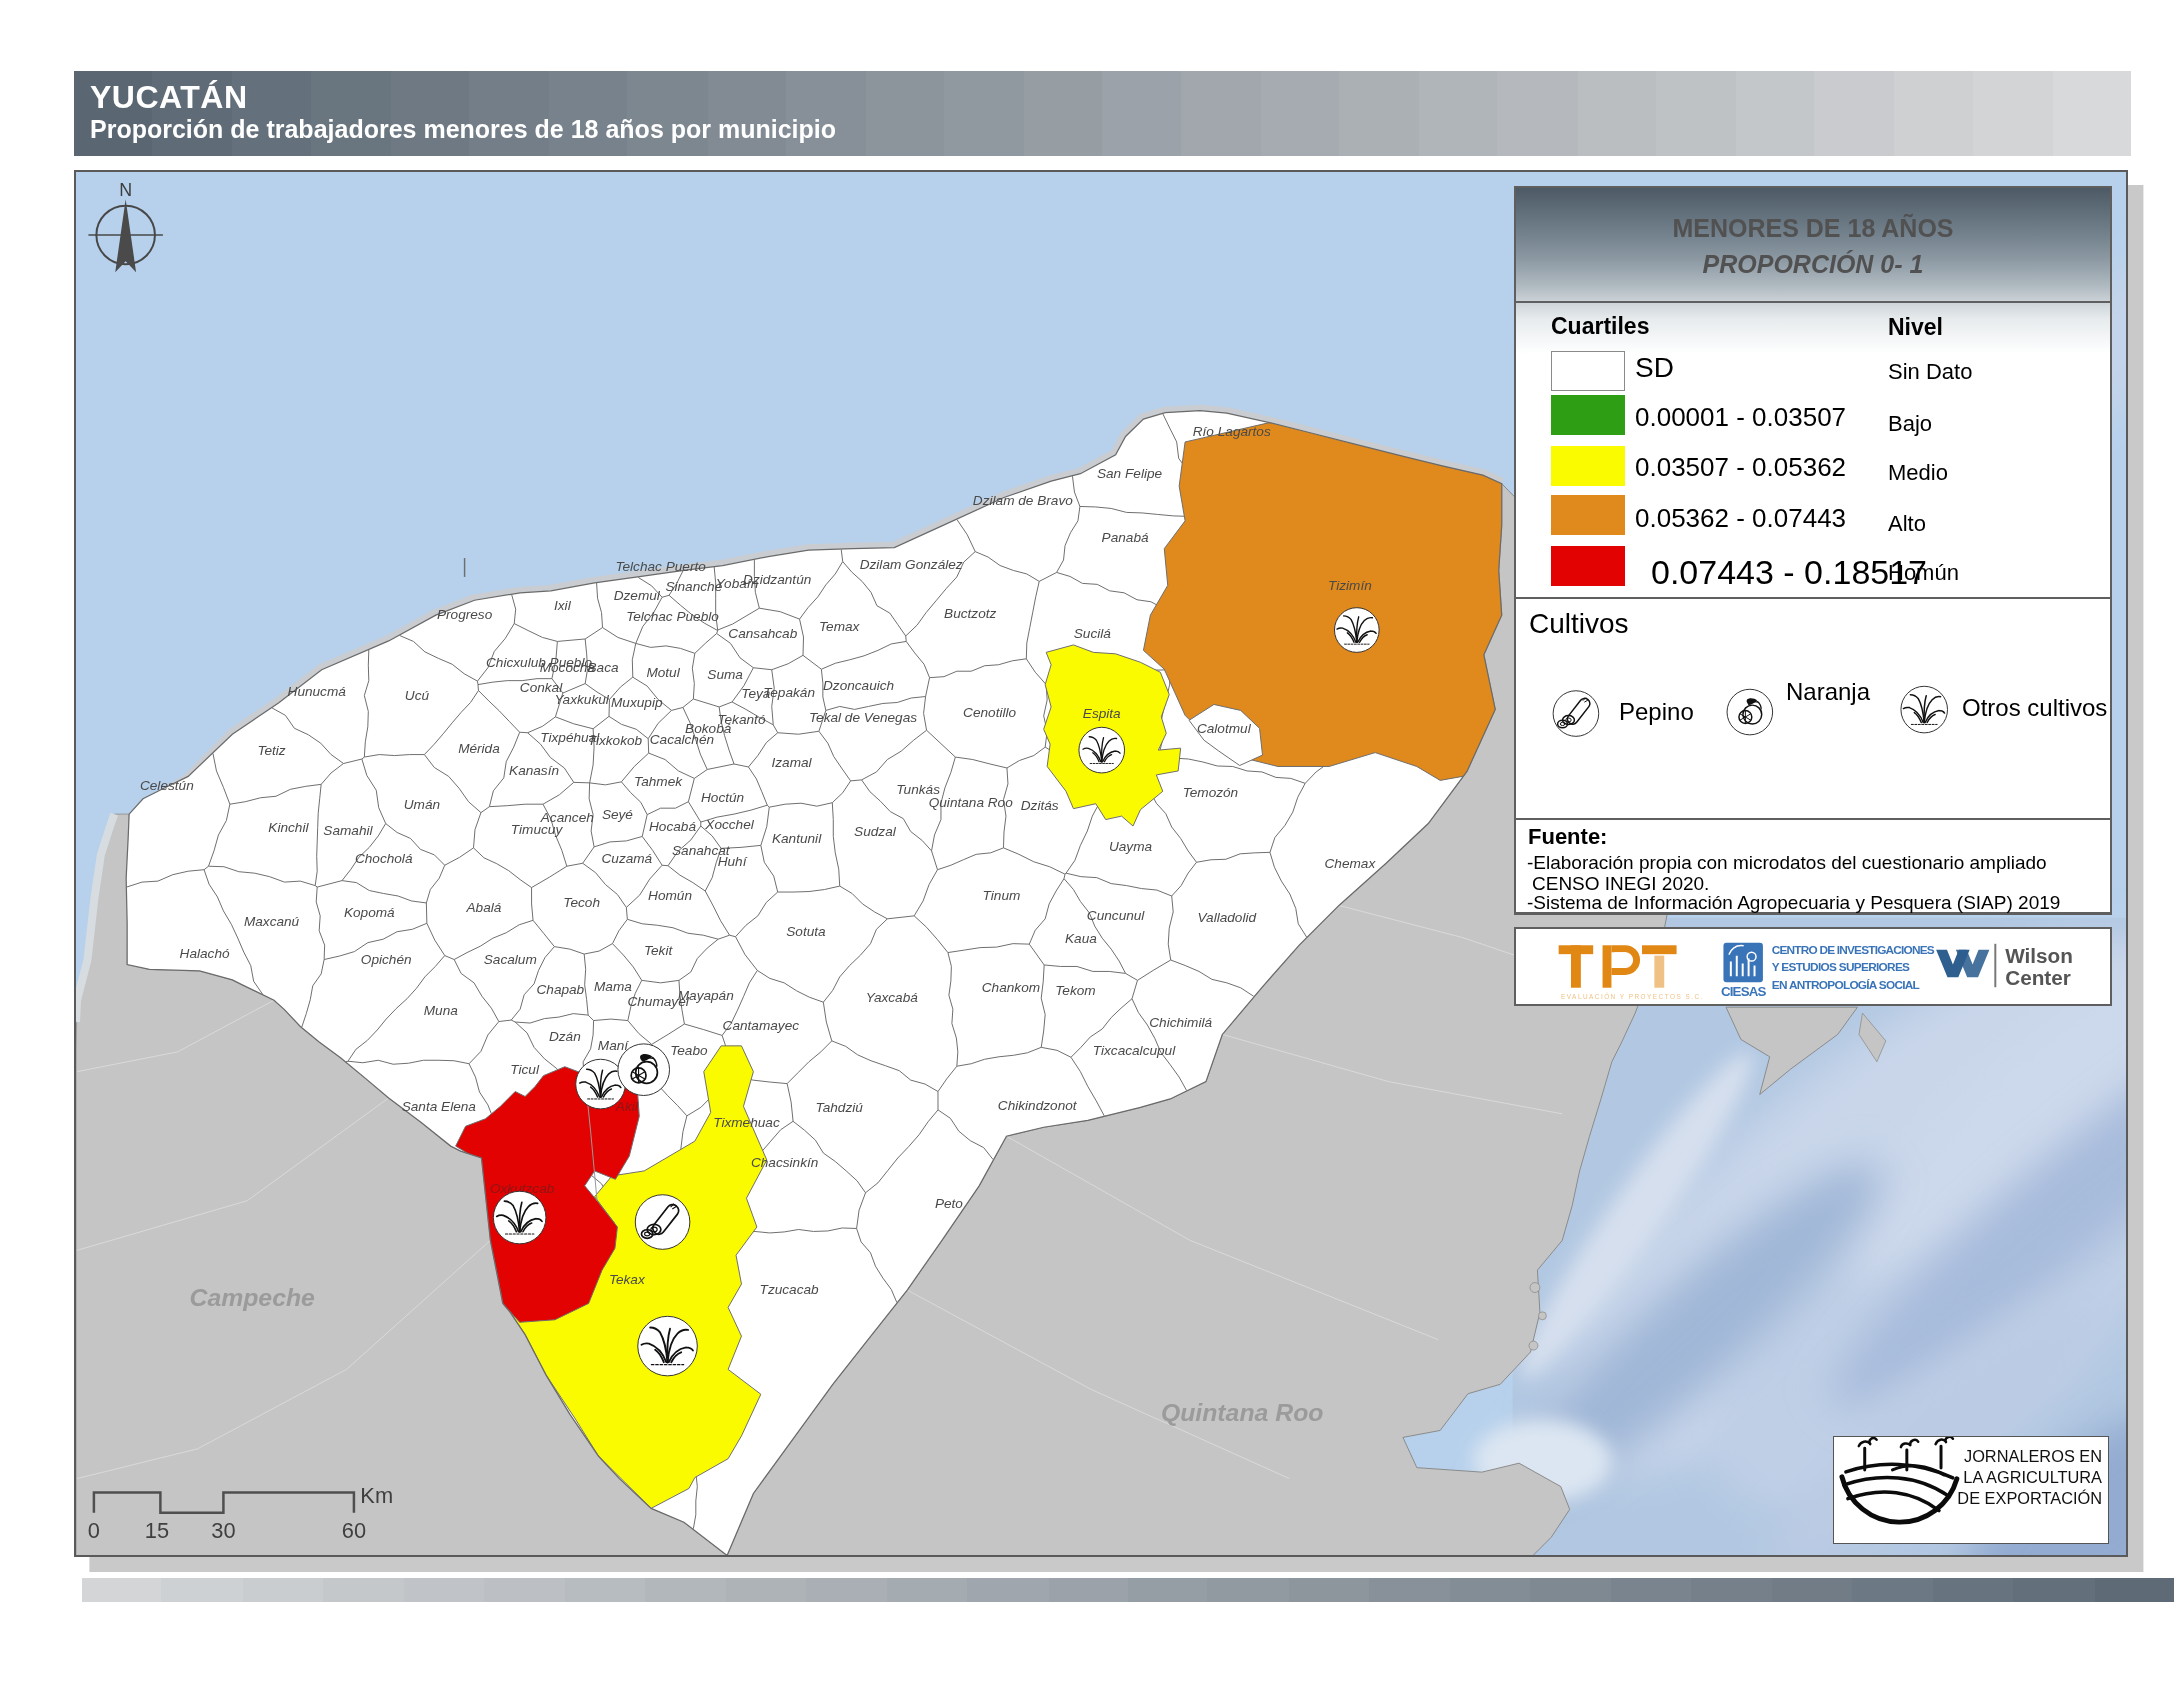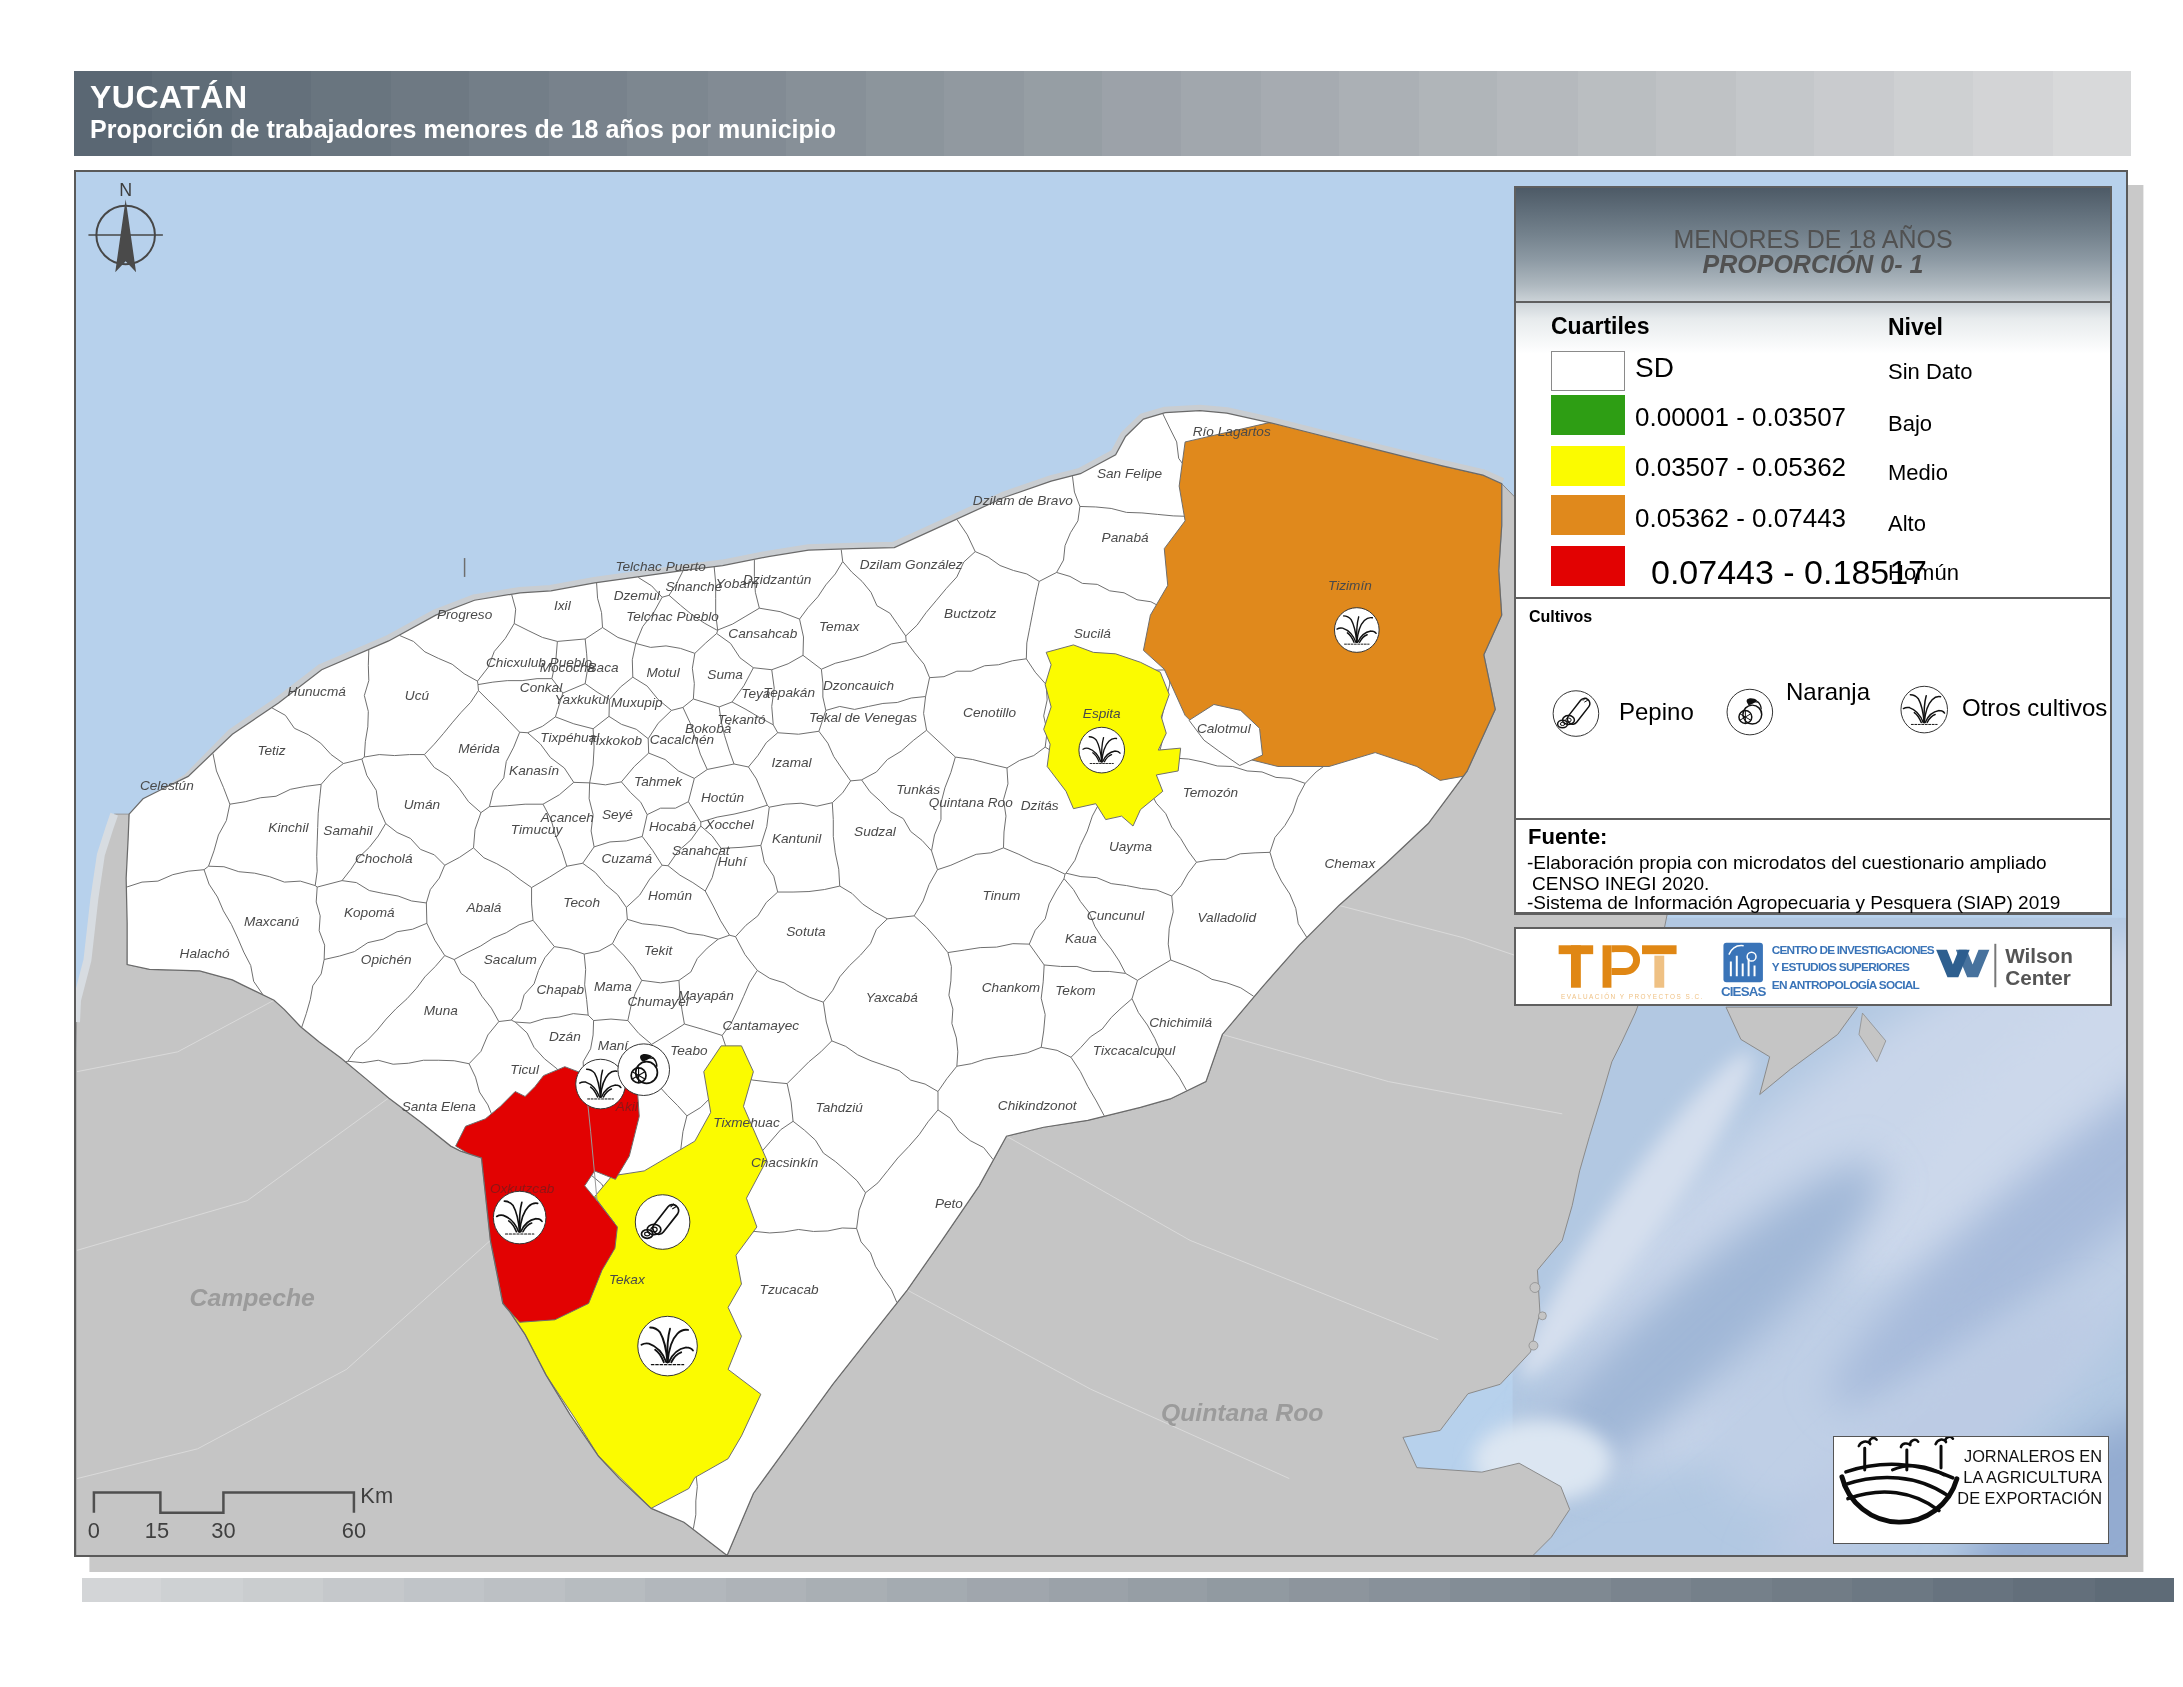--- a/index.html
+++ b/index.html
@@ -6,21 +6,21 @@
 #titlebar{position:absolute;left:74px;top:71px;width:2057px;height:85px;
  background:linear-gradient(to right, #5a6773 0.0%, #5a6773 3.8%, #5f6c77 3.8%, #5f6c77 7.7%, #64707b 7.7%, #64707b 11.5%, #69757f 11.5%, #69757f 15.4%, #6e7983 15.4%, #6e7983 19.2%, #737e88 19.2%, #737e88 23.1%, #78828c 23.1%, #78828c 26.9%, #7d8790 26.9%, #7d8790 30.8%, #828b94 30.8%, #828b94 34.6%, #879098 34.6%, #879098 38.5%, #8c959c 38.5%, #8c959c 42.3%, #9199a0 42.3%, #9199a0 46.2%, #969ea4 46.2%, #969ea4 50.0%, #9ca2a9 50.0%, #9ca2a9 53.8%, #a1a7ad 53.8%, #a1a7ad 57.7%, #a6abb1 57.7%, #a6abb1 61.5%, #abb0b5 61.5%, #abb0b5 65.4%, #b0b5b9 65.4%, #b0b5b9 69.2%, #b5b9bd 69.2%, #b5b9bd 73.1%, #babec1 73.1%, #babec1 76.9%, #bfc2c5 76.9%, #bfc2c5 80.8%, #c4c7ca 80.8%, #c4c7ca 84.6%, #c9cbce 84.6%, #c9cbce 88.5%, #ced0d2 88.5%, #ced0d2 92.3%, #d3d4d6 92.3%, #d3d4d6 96.2%, #d8d9da 96.2%, #d8d9da 100.0%);color:#fff;}
 #titlebar .t1{position:absolute;left:16px;top:8px;font-size:32px;font-weight:bold;letter-spacing:0.5px;}
 #titlebar .t2{position:absolute;left:16px;top:44px;font-size:25px;font-weight:bold;}
 #mapframe{position:absolute;left:74px;top:170px;width:2050px;height:1383px;
  border:2.5px solid #5a5a5a;background:#b7d1ec;box-shadow:15.4px 15px 0 #c9c9c9;}
 #footbar{position:absolute;left:82px;top:1578px;width:2092px;height:24px;background:linear-gradient(to right, #d3d5d7 0.0%, #d3d5d7 3.8%, #ced1d3 3.8%, #ced1d3 7.7%, #cacdcf 7.7%, #cacdcf 11.5%, #c5c8cb 11.5%, #c5c8cb 15.4%, #c0c4c8 15.4%, #c0c4c8 19.2%, #bcc0c4 19.2%, #bcc0c4 23.1%, #b7bcc0 23.1%, #b7bcc0 26.9%, #b2b7bc 26.9%, #b2b7bc 30.8%, #aeb3b8 30.8%, #aeb3b8 34.6%, #a9afb4 34.6%, #a9afb4 38.5%, #a4abb1 38.5%, #a4abb1 42.3%, #a0a6ad 42.3%, #a0a6ad 46.2%, #9ba2a9 46.2%, #9ba2a9 50.0%, #969ea5 50.0%, #969ea5 53.8%, #919aa1 53.8%, #919aa1 57.7%, #8d959d 57.7%, #8d959d 61.5%, #88919a 61.5%, #88919a 65.4%, #838d96 65.4%, #838d96 69.2%, #7f8992 69.2%, #7f8992 73.1%, #7a848e 73.1%, #7a848e 76.9%, #75808a 76.9%, #75808a 80.8%, #717c86 80.8%, #717c86 84.6%, #6c7883 84.6%, #6c7883 88.5%, #67737f 88.5%, #67737f 92.3%, #636f7b 92.3%, #636f7b 96.2%, #5e6b77 96.2%, #5e6b77 100.0%);}
 .box{position:absolute;background:#fff;border:2px solid #5f5f5f;box-sizing:border-box;}
 #legend{left:1514px;top:186px;width:598px;height:729px;
  background:linear-gradient(to bottom,#4d5a66 0px,#5f6d79 22px,#74828d 47px,#8d9aa4 72px,#aeb8bf 97px,#ccd3d8 114px,#e7ebed 131px,#ffffff 166px);}
-#legend .hd1{position:absolute;width:100%;text-align:center;top:37px;font-size:25px;font-weight:normal;color:#515151;}
+#legend .hd1{position:absolute;width:100%;text-align:center;top:26px;font-size:25px;font-weight:bold;color:#515151;}
 #legend .hd2{position:absolute;width:100%;text-align:center;top:62px;font-size:25px;font-weight:bold;color:#515151;font-style:italic;}
 #legend .sep{position:absolute;left:0;width:100%;height:0;border-top:2px solid #5f5f5f;}
 .lt{position:absolute;color:#000;}
 .sw{position:absolute;left:35px;width:72px;height:38px;border:1px solid #8a8a8a;}
 #fuente{left:1514px;top:818px;width:598px;height:96px;}
 #logos{left:1514px;top:927px;width:598px;height:79px;}
 #jorna{left:1833px;top:1436px;width:276px;height:108px;border:1.5px solid #555;}
 </style></head><body>
 <div id="titlebar">
     <div class="t1">YUCATÁN</div>
@@ -287,21 +287,21 @@
  <div class="lt" style="left:119px;top:214px;font-size:26px">0.00001 - 0.03507</div>
  <div class="lt" style="left:119px;top:264px;font-size:26px">0.03507 - 0.05362</div>
  <div class="lt" style="left:119px;top:315px;font-size:26px">0.05362 - 0.07443</div>
  <div class="lt" style="left:135px;top:365px;font-size:34px">0.07443 - 0.18517</div>
  <div class="lt" style="left:372px;top:171px;font-size:22px">Sin Dato</div>
  <div class="lt" style="left:372px;top:223px;font-size:22px">Bajo</div>
  <div class="lt" style="left:372px;top:272px;font-size:22px">Medio</div>
  <div class="lt" style="left:372px;top:323px;font-size:22px">Alto</div>
  <div class="lt" style="left:372px;top:372px;font-size:22px">Homún</div>
  <div class="sep" style="top:409px"></div>
- <div class="lt" style="left:13px;top:420px;font-size:16px;font-weight:bold">Cultivos</div>
+ <div class="lt" style="left:13px;top:420px;font-size:28px;font-weight:normal">Cultivos</div>
  <svg style="position:absolute;left:0;top:476px" width="594" height="109" viewBox="0 0 1197 220">
   <g id="lg-ic">
    <g transform="translate(120,100)">
           <circle r="46" fill="#fff" stroke="#333" stroke-width="2"></circle>
     <g fill="none" stroke="#111" stroke-width="3">
      <rect x="-9" y="-37" width="21" height="60" rx="10" transform="rotate(38)"></rect>
      <path d="M14,-26 L20,-32 M17,-23 L24,-27" stroke-width="2"></path>
      <ellipse cx="-15" cy="13" rx="12" ry="9"></ellipse>
             <ellipse cx="-15" cy="13" rx="5.5" ry="4" stroke-width="2"></ellipse>
      <ellipse cx="-27" cy="21" rx="10" ry="7.5"></ellipse>

